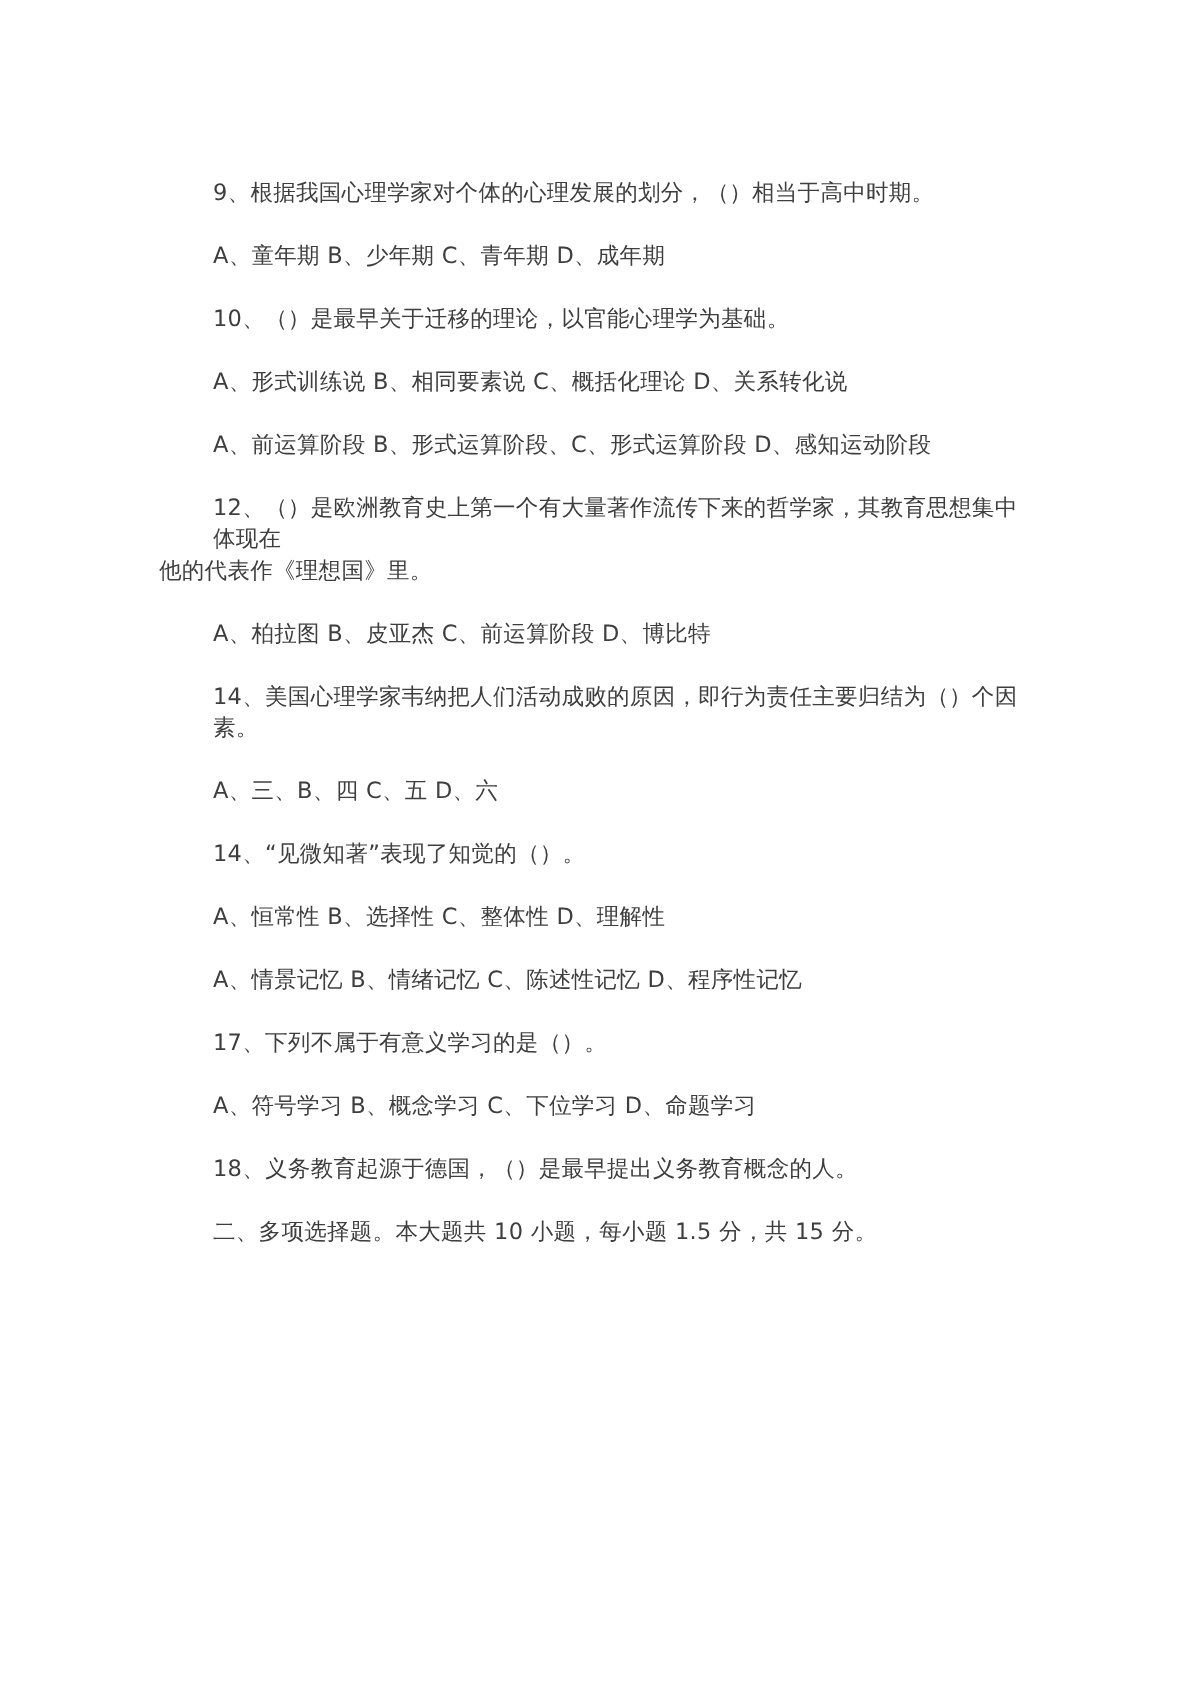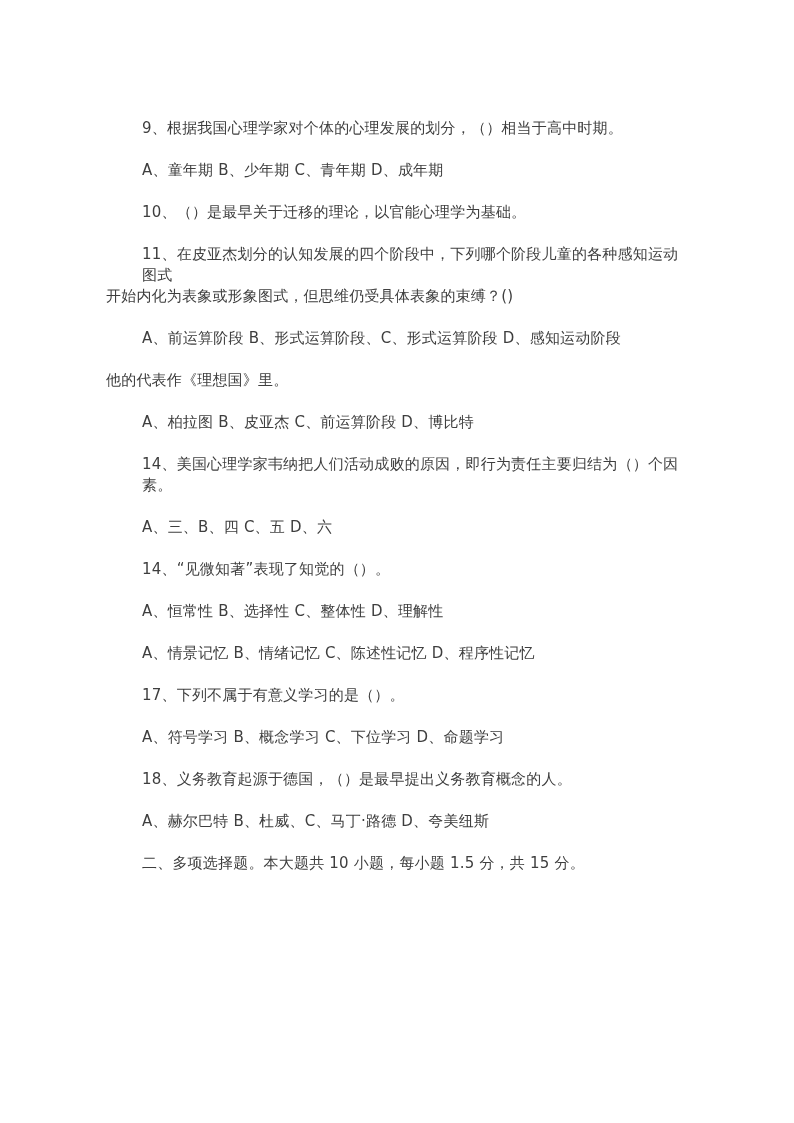--- a/index.html
+++ b/index.html
@@ -44,27 +44,27 @@
       <div class="paragraph">
         <div class="line first-line">9、根据我国心理学家对个体的心理发展的划分，（）相当于高中时期。</div>
       </div>
       <div class="paragraph">
         <div class="line first-line">A、童年期 B、少年期 C、青年期 D、成年期</div>
       </div>
       <div class="paragraph">
         <div class="line first-line">10、（）是最早关于迁移的理论，以官能心理学为基础。</div>
       </div>
       <div class="paragraph">
-        <div class="line first-line">11、在皮亚杰划分的认知发展的四个阶段中，下列哪个阶段儿童的各种感知运动图式</div>
-        <div class="line">开始内化为表象或形象图式，但思维仍受具体表象的束缚？()</div>
+        <div class="line first-line">A、形式训练说 B、相同要素说 C、概括化理论 D、关系转化说</div>
       </div>
       <div class="paragraph">
         <div class="line first-line">A、前运算阶段 B、形式运算阶段、C、形式运算阶段 D、感知运动阶段</div>
       </div>
       <div class="paragraph">
+        <div class="line first-line">12、（）是欧洲教育史上第一个有大量著作流传下来的哲学家，其教育思想集中体现在</div>
         <div class="line">他的代表作《理想国》里。</div>
       </div>
       <div class="paragraph">
         <div class="line first-line">A、柏拉图 B、皮亚杰 C、前运算阶段 D、博比特</div>
       </div>
       <div class="paragraph">
         <div class="line first-line">14、美国心理学家韦纳把人们活动成败的原因，即行为责任主要归结为（）个因素。</div>
       </div>
       <div class="paragraph">
         <div class="line first-line">A、三、B、四 C、五 D、六</div>
@@ -81,19 +81,16 @@
       <div class="paragraph">
         <div class="line first-line">17、下列不属于有意义学习的是（）。</div>
       </div>
       <div class="paragraph">
         <div class="line first-line">A、符号学习 B、概念学习 C、下位学习 D、命题学习</div>
       </div>
       <div class="paragraph">
         <div class="line first-line">18、义务教育起源于德国，（）是最早提出义务教育概念的人。</div>
       </div>
       <div class="paragraph">
-        <div class="line first-line">A、赫尔巴特 B、杜威、C、马丁·路德 D、夸美纽斯</div>
-      </div>
-      <div class="paragraph">
         <div class="line first-line">二、多项选择题。本大题共 10 小题，每小题 1.5 分，共 15 分。</div>
       </div>
     </div>
 </div>
 
 </body></html>

